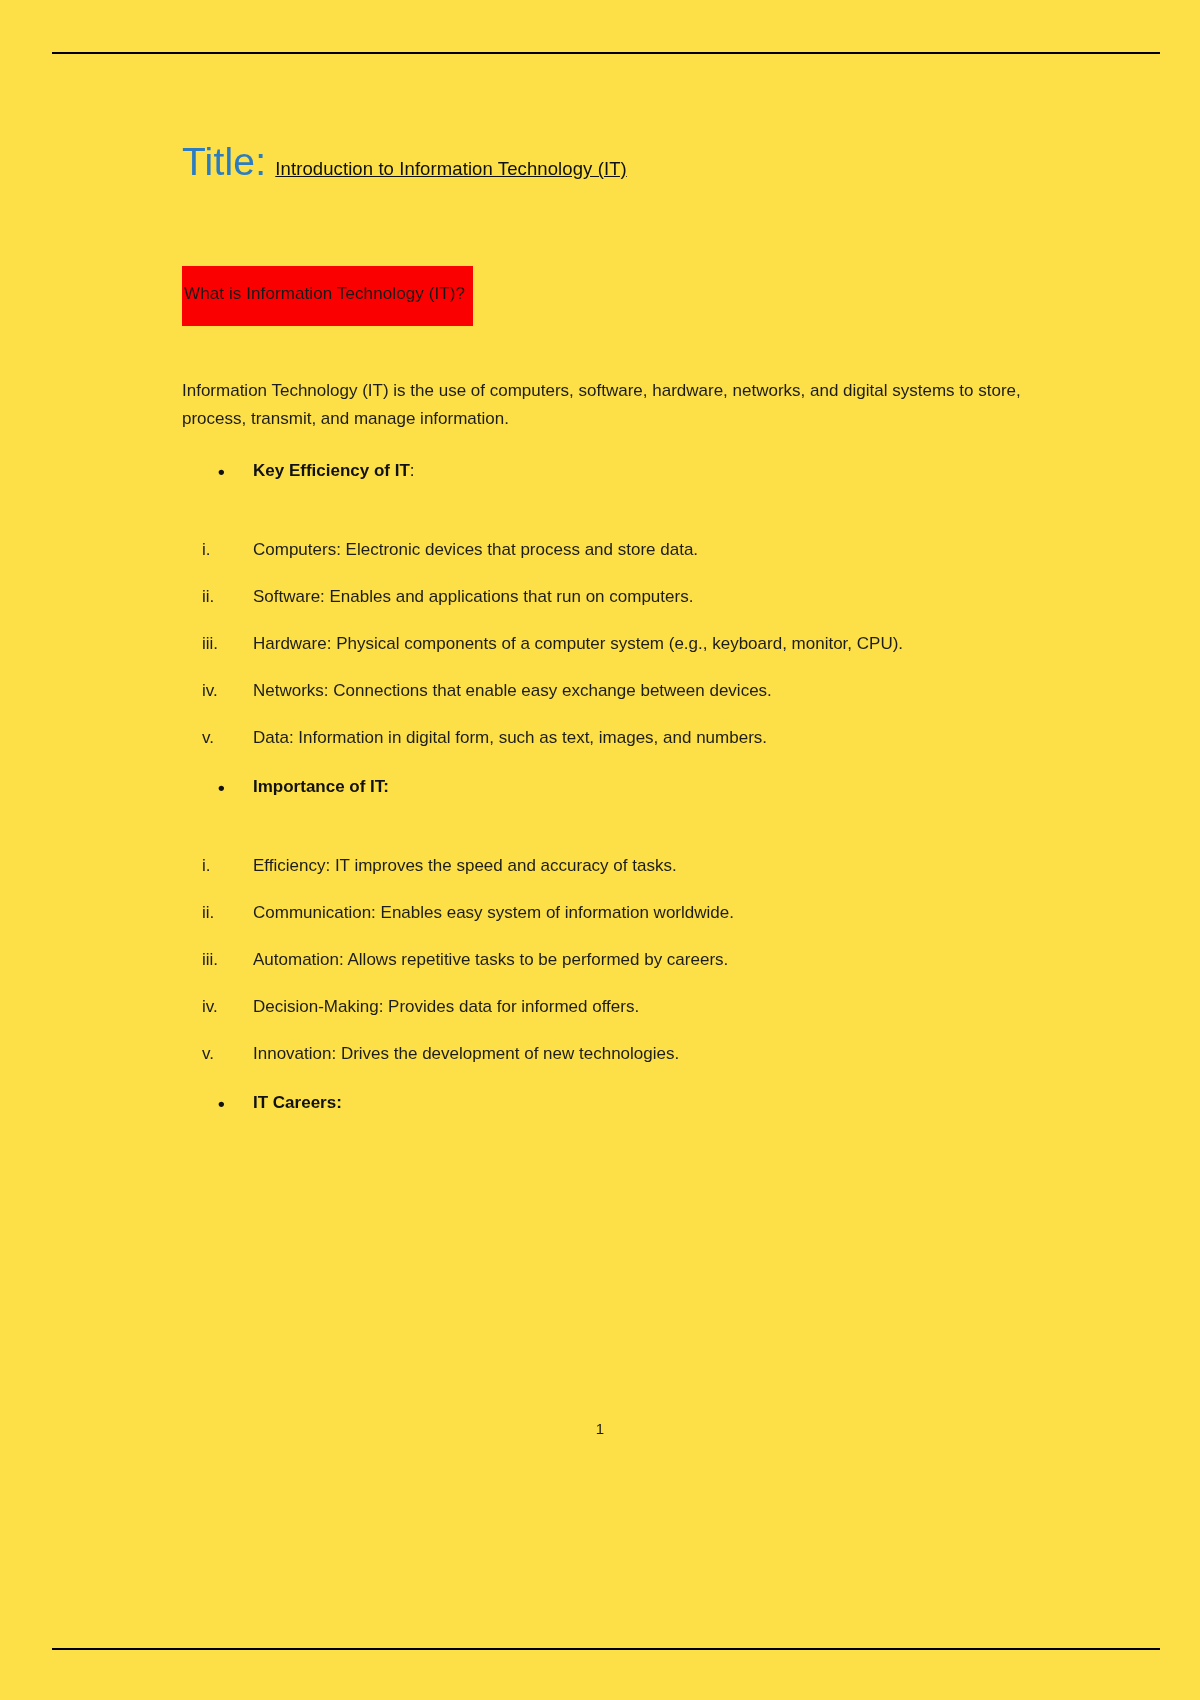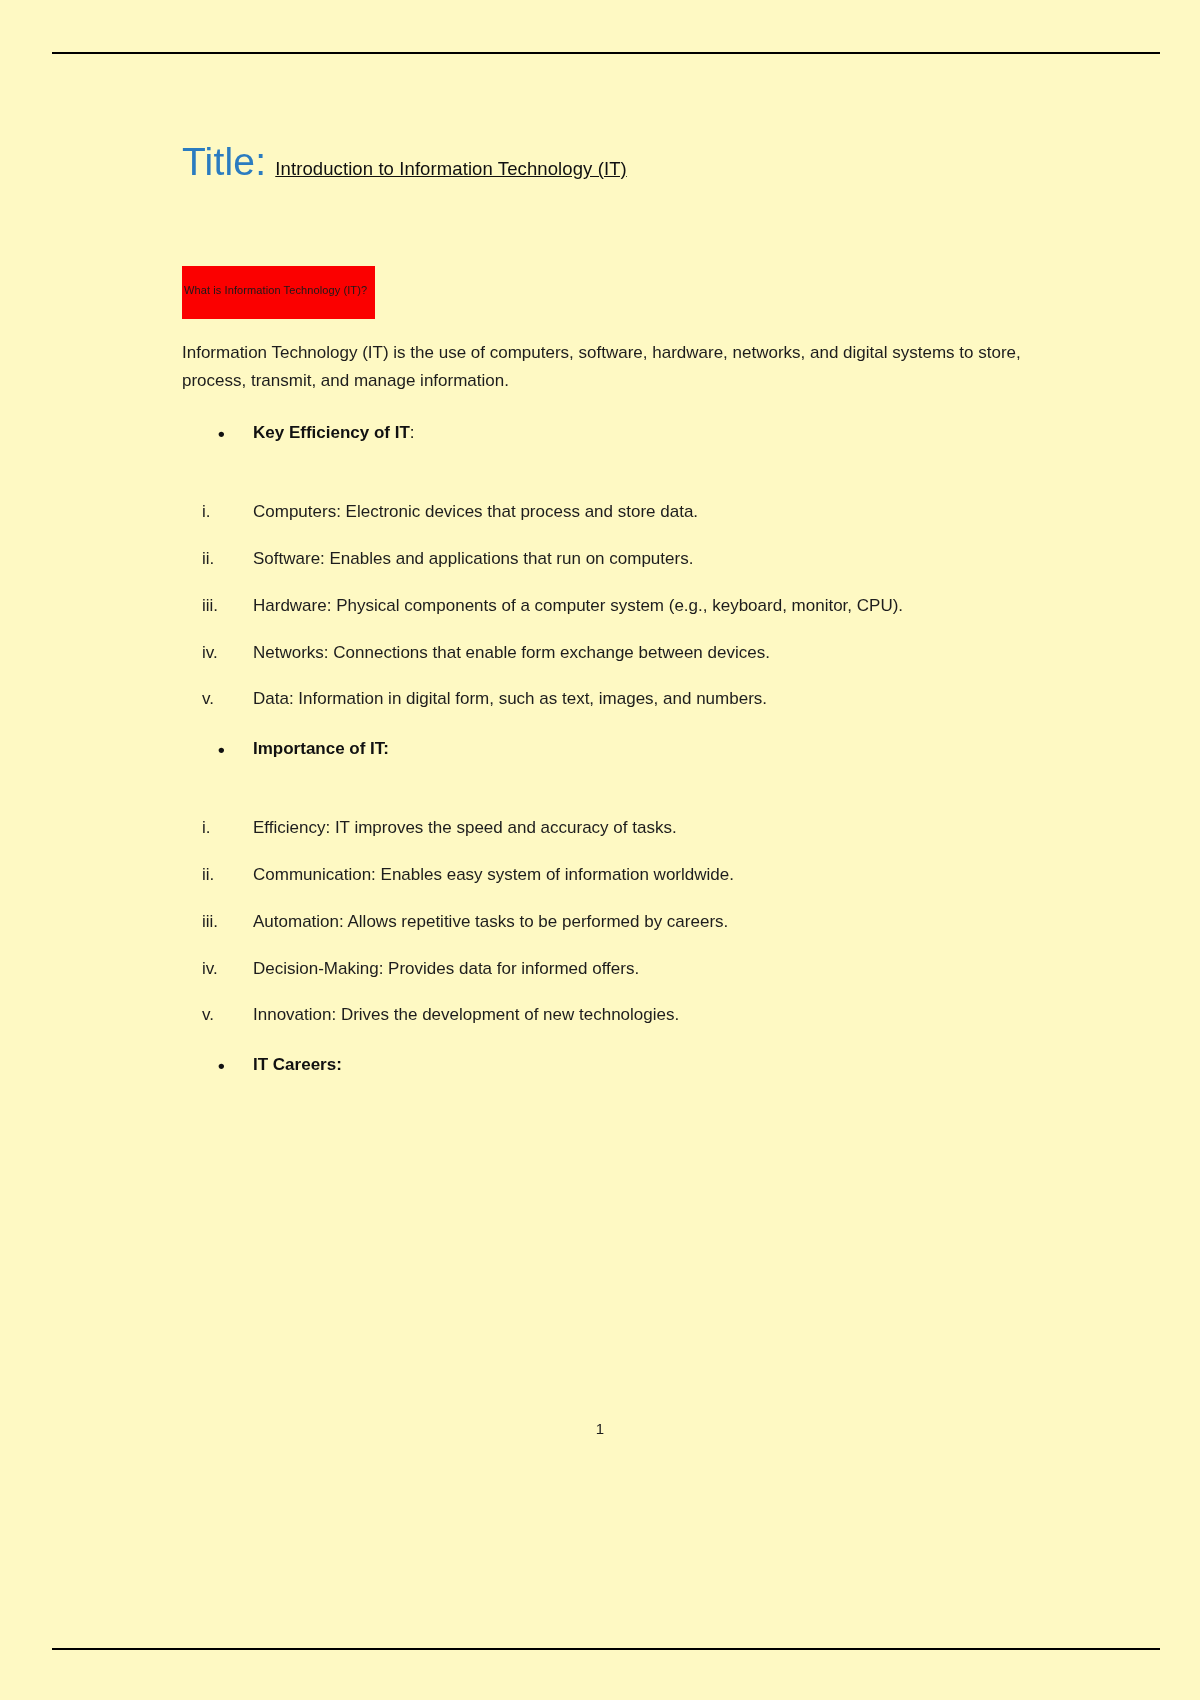--- a/index.html
+++ b/index.html
@@ -14,21 +14,21 @@
     color: #1a1a1a;
     position: relative;
     overflow: hidden;
   }
   .page {
     position: absolute;
     left: 0;
     top: 0;
     width: 1200px;
     height: 1700px;
-    background: #fef9c3;
+    background: #fde047;
   }
   .rule-top {
     position: absolute;
     left: 52px;
     top: 52px;
     width: 1108px;
     height: 0;
     border-top: 2px solid #000000;
   }
   .rule-bottom {
@@ -63,30 +63,30 @@
     color: #101010;
     text-decoration: underline;
     margin-left: 9px;
     letter-spacing: 0.1px;
   }
   
   .highlight-heading {
     display: inline-block;
     background: #fb0000;
     color: #1a1a1a;
-    font-size: 11px;
+    font-size: 17px;
     padding: 18px 8px 22px 2px;
     margin-top: 82px;
     line-height: 1.2;
     letter-spacing: 0.1px;
   }
   .para {
     font-size: 17px;
     line-height: 1.65;
-    margin-top: 20px;
+    margin-top: 51px;
     color: #1d1d1d;
     max-width: 870px;
   }
   ul.bullets, ol.roman {
     margin: 0;
     padding: 0;
     list-style: none;
   }
   .bullet-item {
     position: relative;
@@ -177,21 +177,21 @@
       <li class="roman-item">
         <span class="marker">ii.</span>
         <span>Software: Enables and applications that run on computers.</span>
       </li>
       <li class="roman-item">
         <span class="marker">iii.</span>
         <span>Hardware: Physical components of a computer system (e.g., keyboard, monitor, CPU).</span>
       </li>
       <li class="roman-item">
         <span class="marker">iv.</span>
-        <span>Networks: Connections that enable form exchange between devices.</span>
+        <span>Networks: Connections that enable easy exchange between devices.</span>
       </li>
       <li class="roman-item">
         <span class="marker">v.</span>
         <span>Data: Information in digital form, such as text, images, and numbers.</span>
       </li>
     </ol>
 
     
     <ul class="bullets">
       <li class="bullet-item">

